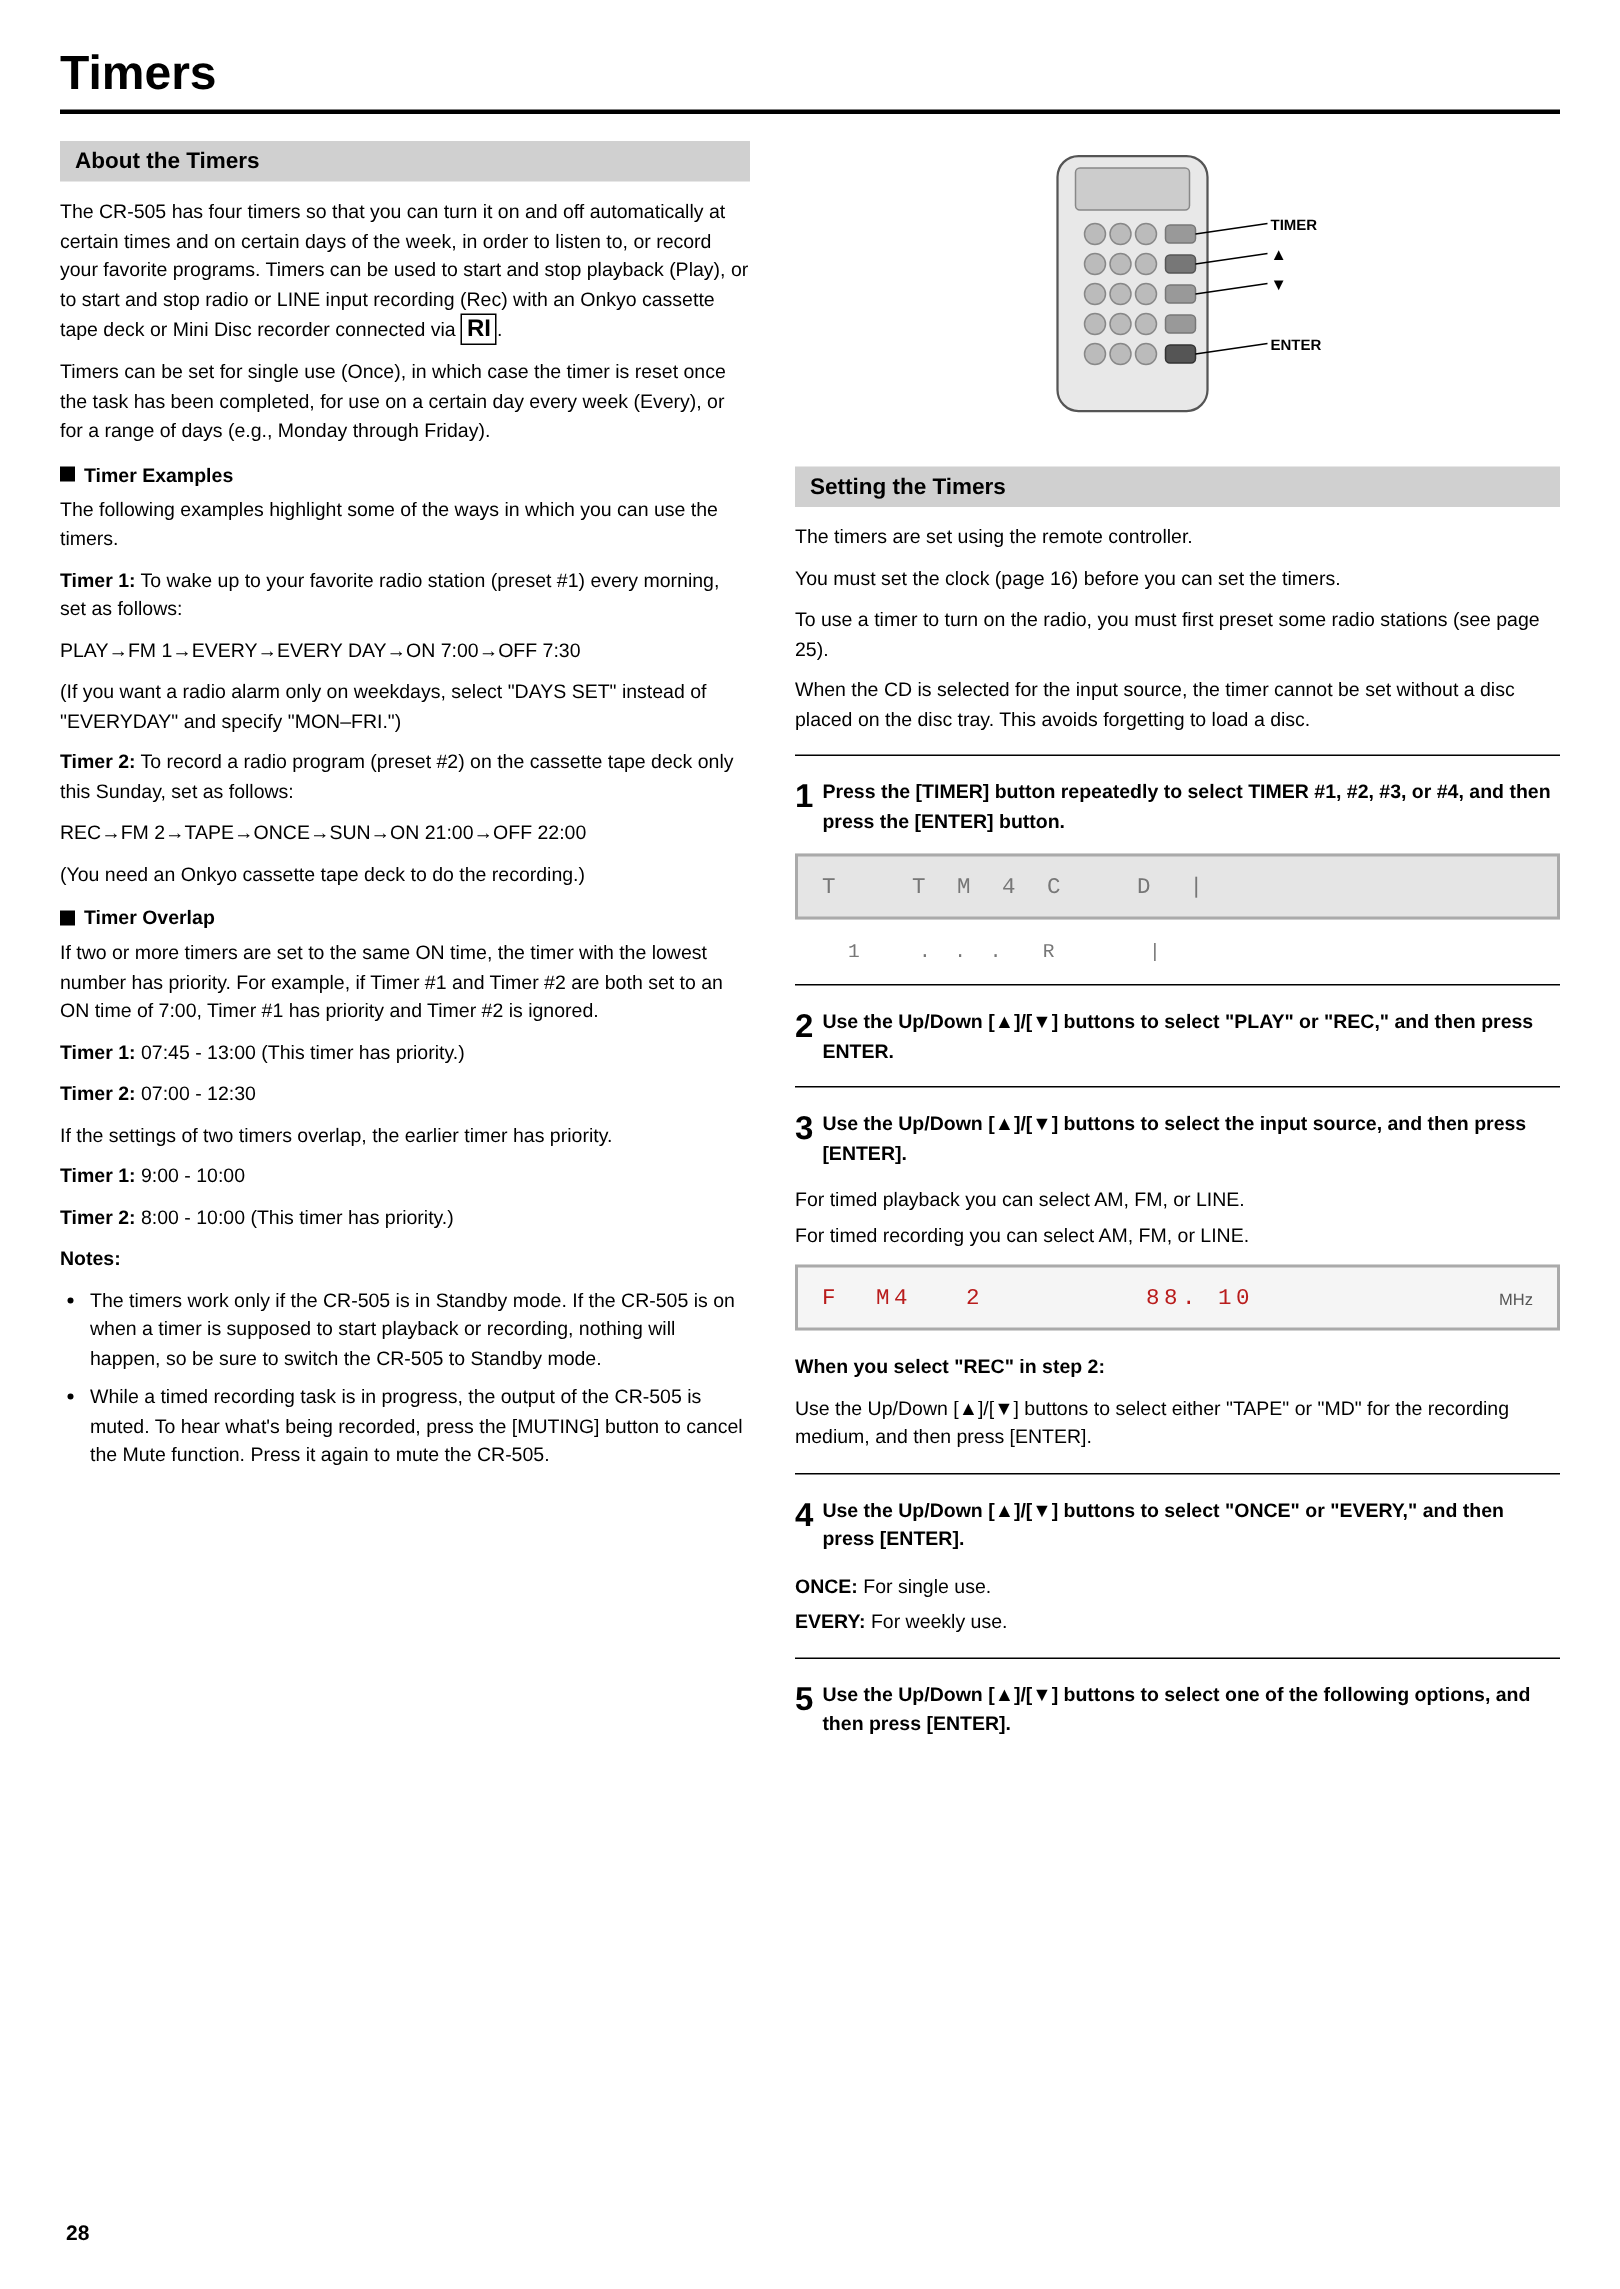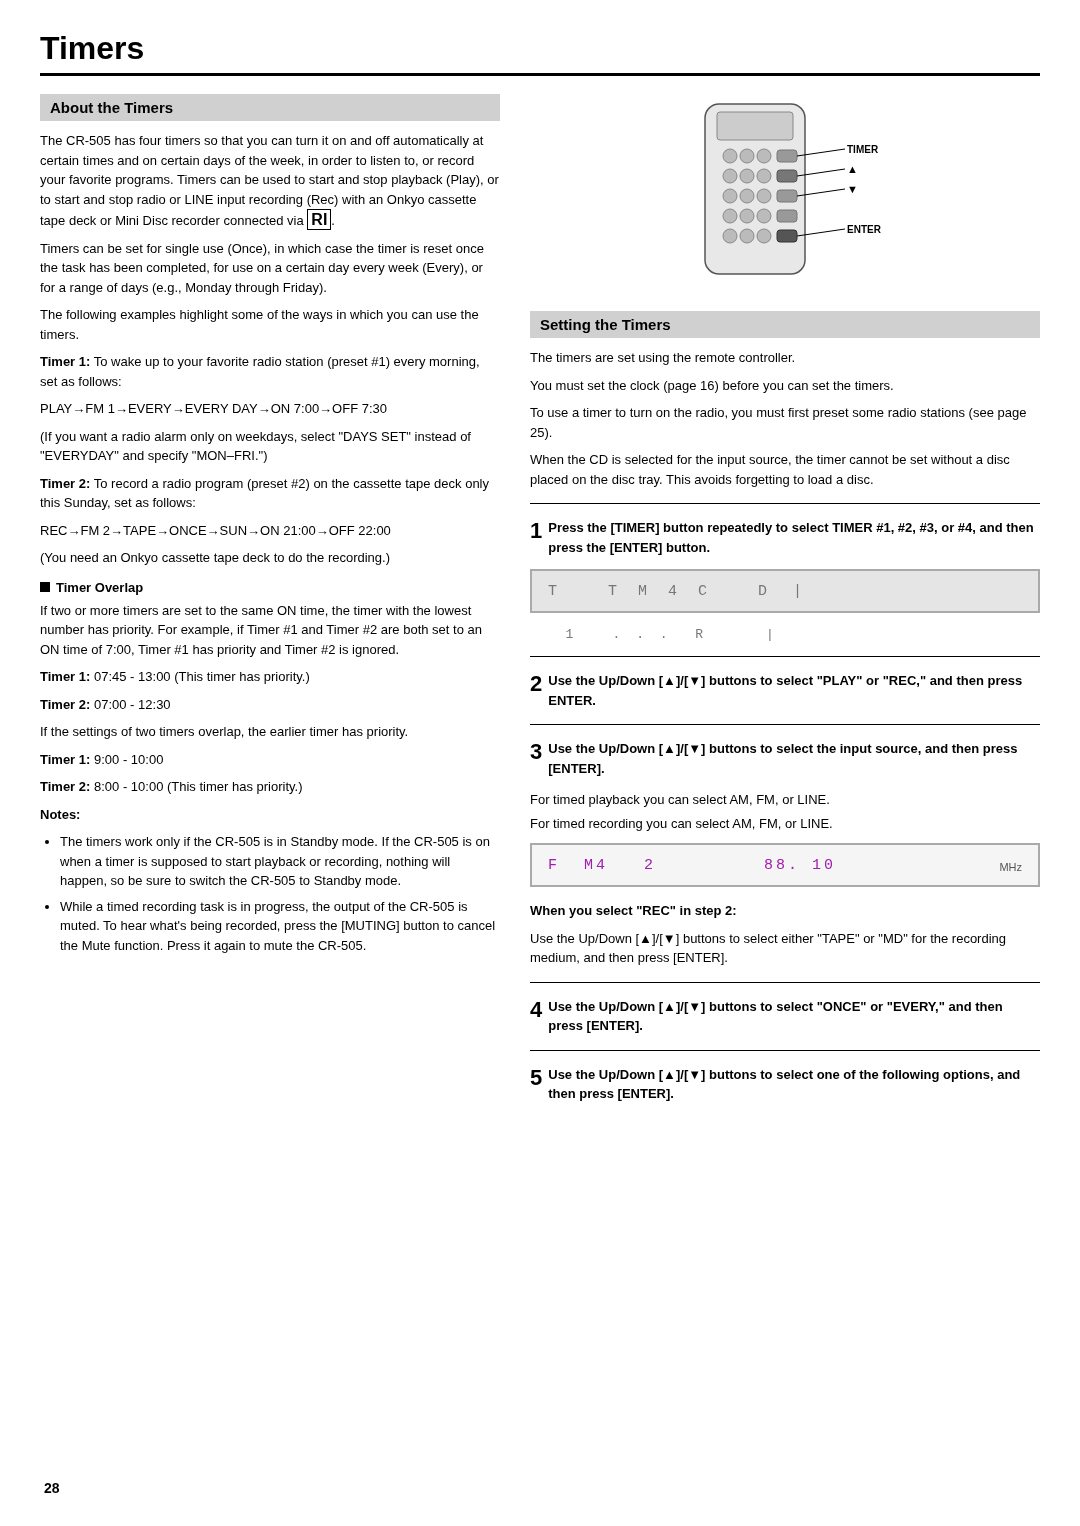--- a/index.html
+++ b/index.html
@@ -166,20 +166,24 @@
 
 <div class="two-col">
 
   <div class="col-left">
     <div class="section-header">About the Timers</div>
 
     <p>The CR-505 has four timers so that you can turn it on and off automatically at certain times and on certain days of the week, in order to listen to, or record your favorite programs. Timers can be used to start and stop playback (Play), or to start and stop radio or LINE input recording (Rec) with an Onkyo cassette tape deck or Mini Disc recorder connected via <span class="RI-symbol">RI</span>.</p>
 
     <p>Timers can be set for single use (Once), in which case the timer is reset once the task has been completed, for use on a certain day every week (Every), or for a range of days (e.g., Monday through Friday).</p>
 
+    <div class="subsection-title">
+      <span class="black-square"></span>
+      <span>Timer Examples</span>
+    </div>
     <p>The following examples highlight some of the ways in which you can use the timers.</p>
     <p><span class="bold">Timer 1:</span> <span>To wake up to your favorite radio station (preset #1) every morning, set as follows:</span></p>
     <p>PLAY→FM 1→EVERY→EVERY DAY→ON 7:00→OFF 7:30</p>
     <p>(If you want a radio alarm only on weekdays, select "DAYS SET" instead of "EVERYDAY" and specify "MON–FRI.")</p>
     <p><span class="bold">Timer 2:</span> <span>To record a radio program (preset #2) on the cassette tape deck only this Sunday, set as follows:</span></p>
     <p>REC→FM 2→TAPE→ONCE→SUN→ON 21:00→OFF 22:00</p>
     <p>(You need an Onkyo cassette tape deck to do the recording.)</p>
 
     <div class="subsection-title">
       <span class="black-square"></span>
@@ -277,34 +281,38 @@
     <hr class="step-divider">
     <div class="step-block">
       <span class="step-num">3</span>
       <div class="step-text"><span class="bold">Use the Up/Down [▲]/[▼] buttons to select the input source, and then press [ENTER].</span></div>
     </div>
     <div class="step-body">
       <p>For timed playback you can select AM, FM, or LINE.</p>
       <p>For timed recording you can select AM, FM, or LINE.</p>
     </div>
     <div class="display-box2">
-      <span style="color:#a21caf; font-size:15px; letter-spacing:3px;">F &nbsp;M4 &nbsp; 2 &nbsp;&nbsp;&nbsp;&nbsp;&nbsp;&nbsp;&nbsp; 88. 10</span>
+      <span style="color:#b91c1c; font-size:15px; letter-spacing:3px;">F &nbsp;M4 &nbsp; 2 &nbsp;&nbsp;&nbsp;&nbsp;&nbsp;&nbsp;&nbsp; 88. 10</span>
       <span class="mhz-label">MHz</span>
     </div>
 
     <div style="margin-bottom:10px;">
       <p><span class="bold">When you select "REC" in step 2:</span></p>
       <p>Use the Up/Down [▲]/[▼] buttons to select either "TAPE" or "MD" for the recording medium, and then press [ENTER].</p>
     </div>
 
     <hr class="step-divider">
     <div class="step-block">
       <span class="step-num">4</span>
       <div class="step-text"><span class="bold">Use the Up/Down [▲]/[▼] buttons to select "ONCE" or "EVERY," and then press [ENTER].</span></div>
     </div>
+    <div class="step-body">
+      <p><span class="bold">ONCE:</span> <span>For single use.</span></p>
+      <p><span class="bold">EVERY:</span> <span>For weekly use.</span></p>
+    </div>
 
     <hr class="step-divider">
     <div class="step-block">
       <span class="step-num">5</span>
       <div class="step-text"><span class="bold">Use the Up/Down [▲]/[▼] buttons to select one of the following options, and then press [ENTER].</span></div>
     </div>
   </div>
 </div>
 
 <div class="page-num">28</div>

